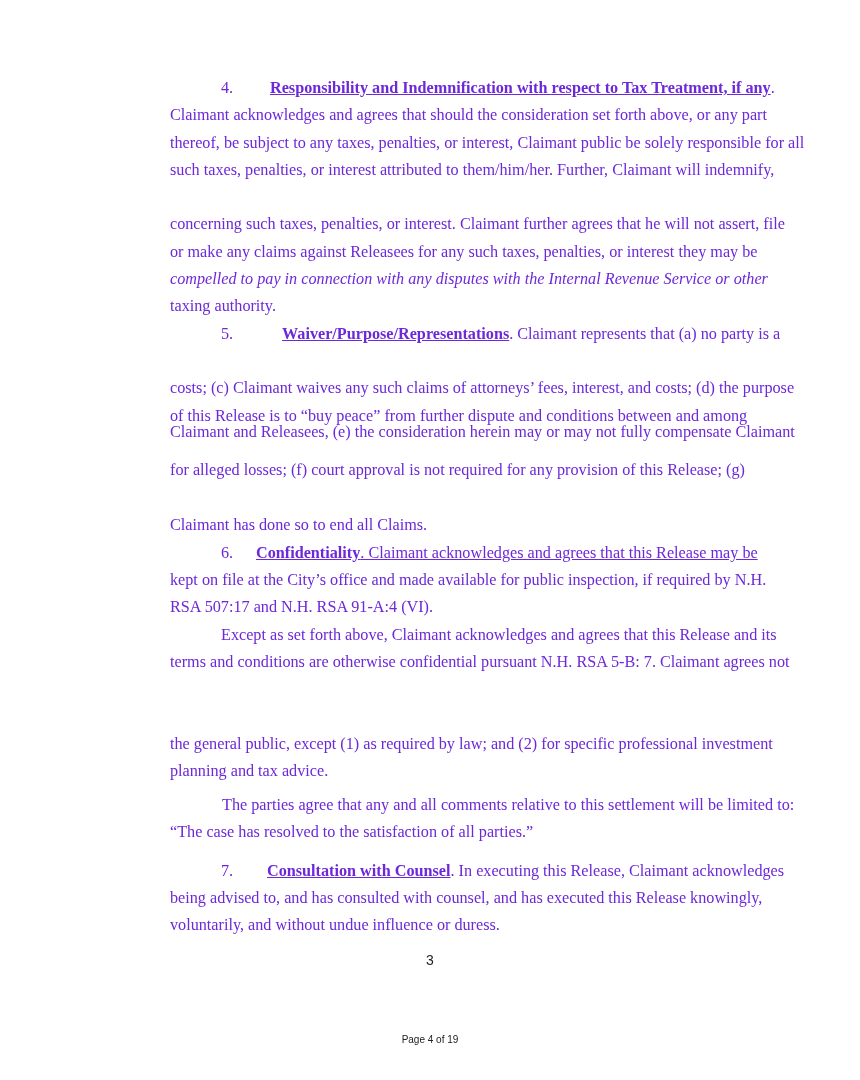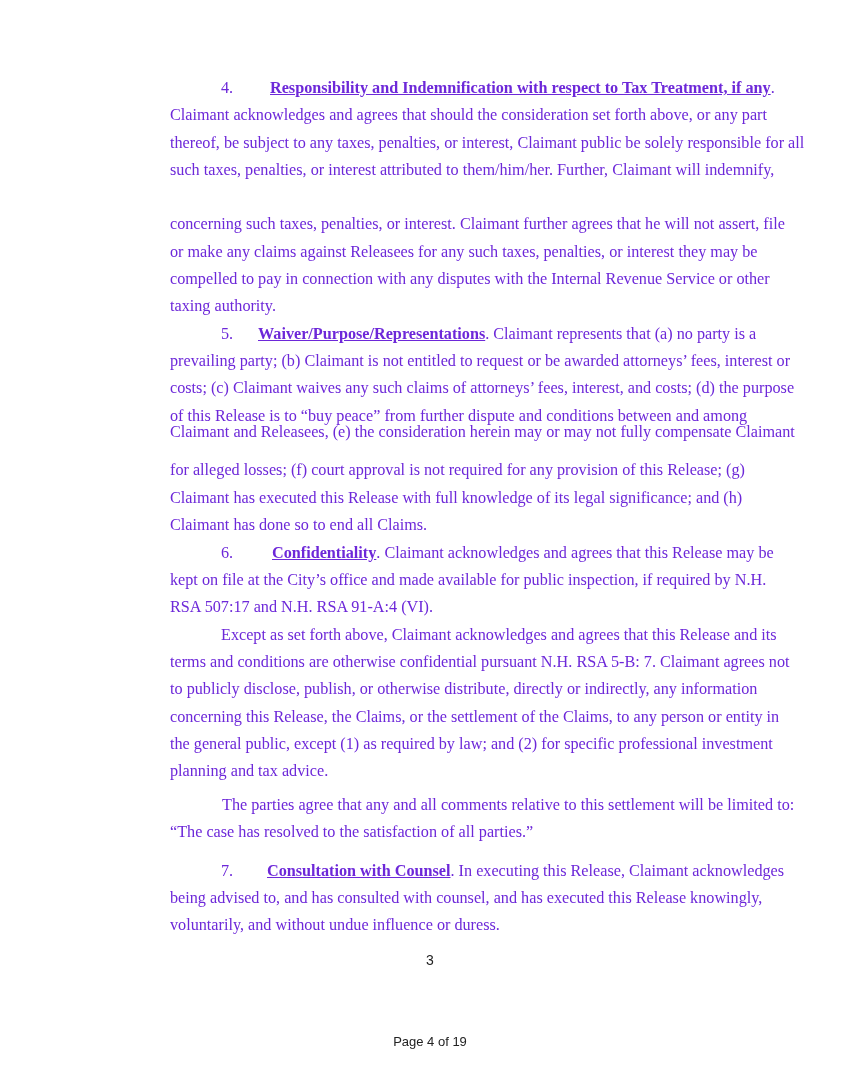--- a/index.html
+++ b/index.html
@@ -14,63 +14,59 @@
   .num { position:absolute; left:173px; }
   .after-num { position:absolute; left:222px; }
   .indent { left:173px; }
   .heading { font-weight:bold; text-decoration:underline; }
   .page-num {
     position:absolute; left:0; width:860px; top:952px; text-align:center;
     font-family:"Liberation Sans", sans-serif; font-size:14px; color:#222;
   }
   .footer {
     position:absolute; left:0; width:860px; top:1034px; text-align:center;
-    font-family:"Liberation Sans", sans-serif; font-size:13px; color:#222;
+    font-family:"Liberation Sans", sans-serif; font-size:10px; color:#222;
   }
 </style>
 </head>
 <body>
 
 <div class="page">
 
   <div class="line" style="top:78px;width:620px;">
     <span class="num" style="left:51px;">4.</span>
     <span class="after-num" style="left:100px;"><span class="heading">Responsibility and Indemnification with respect to Tax Treatment, if any</span><span>.</span></span>
   </div>
   <div class="line" style="top:105px;">Claimant acknowledges and agrees that should the consideration set forth above, or any part</div>
   <div class="line" style="top:133px;">thereof, be subject to any taxes, penalties, or interest, Claimant public be solely responsible for all</div>
   <div class="line" style="top:160px;">such taxes, penalties, or interest attributed to them/him/her.  Further, Claimant will indemnify,</div>
   <div class="line" style="top:214px;">concerning such taxes, penalties, or interest.  Claimant further agrees that he will not assert, file</div>
   <div class="line" style="top:242px;">or make any claims against Releasees for any such taxes, penalties, or interest they may be</div>
-  <div class="line" style="top:269px;">compelled to pay in connection with any disputes with the Internal Revenue Service or other</div>
+  <div class="line" style="top:269px;font-style:italic;">compelled to pay in connection with any disputes with the Internal Revenue Service or other</div>
   <div class="line" style="top:296px;">taxing authority.</div>
 
   <div class="line" style="top:324px;width:620px;">
     <span class="num" style="left:51px;">5.</span>
-    <span class="after-num" style="left:88px;"><span class="heading">Waiver/Purpose/Representations</span><span>.  Claimant represents that (a) no party is a</span></span>
+    <span class="after-num" style="left:112px;"><span class="heading">Waiver/Purpose/Representations</span><span>.  Claimant represents that (a) no party is a</span></span>
   </div>
-  <div class="line" style="top:351px;">prevailing party; (b) Claimant is not entitled to request or be awarded attorneys’ fees, interest or</div>
   <div class="line" style="top:378px;">costs; (c) Claimant waives any such claims of attorneys’ fees, interest, and costs; (d) the purpose</div>
   <div class="line" style="top:406px;">of this Release is to “buy peace” from further dispute and conditions between and among</div>
   <div class="line" style="top:422px;">Claimant and Releasees, (e) the consideration herein may or may not fully compensate Claimant</div>
   <div class="line" style="top:460px;">for alleged losses; (f) court approval is not required for any provision of this Release; (g)</div>
-  <div class="line" style="top:488px;">Claimant has executed this Release with full knowledge of its legal significance; and (h)</div>
   <div class="line" style="top:515px;">Claimant has done so to end all Claims.</div>
 
   <div class="line" style="top:543px;width:620px;">
     <span class="num" style="left:51px;">6.</span>
-    <span class="after-num" style="left:102px;"><span class="heading">Confidentiality</span><span>.  Claimant acknowledges and agrees that this Release may be</span></span>
+    <span class="after-num" style="left:86px;text-decoration:underline;"><span class="heading">Confidentiality</span><span>.  Claimant acknowledges and agrees that this Release may be</span></span>
   </div>
   <div class="line" style="top:570px;">kept on file at the City’s office and made available for public inspection, if required by N.H.</div>
   <div class="line" style="top:597px;">RSA 507:17 and N.H. RSA 91-A:4 (VI).</div>
 
   <div class="line indent" style="top:625px;">Except as set forth above, Claimant acknowledges and agrees that this Release and its</div>
   <div class="line" style="top:652px;">terms and conditions are otherwise confidential pursuant N.H. RSA 5-B: 7.  Claimant agrees not</div>
-  <div class="line" style="top:679px;">to publicly disclose, publish, or otherwise distribute, directly or indirectly, any information</div>
-  <div class="line" style="top:707px;">concerning this Release,  the Claims, or the settlement of the Claims, to any person or entity in</div>
   <div class="line" style="top:734px;">the general public, except (1) as required by law;  and (2) for specific professional investment</div>
   <div class="line" style="top:761px;">planning and tax advice.</div>
 
   <div class="line" style="top:795px;left:174px;">The parties agree that any and all comments relative to this settlement will be limited to:</div>
   <div class="line" style="top:822px;">“The case has resolved to the satisfaction of all parties.”</div>
 
   <div class="line" style="top:861px;width:620px;">
     <span class="num" style="left:51px;">7.</span>
     <span class="after-num" style="left:97px;"><span class="heading">Consultation with Counsel</span><span>.  In executing this Release, Claimant acknowledges</span></span>
   </div>

